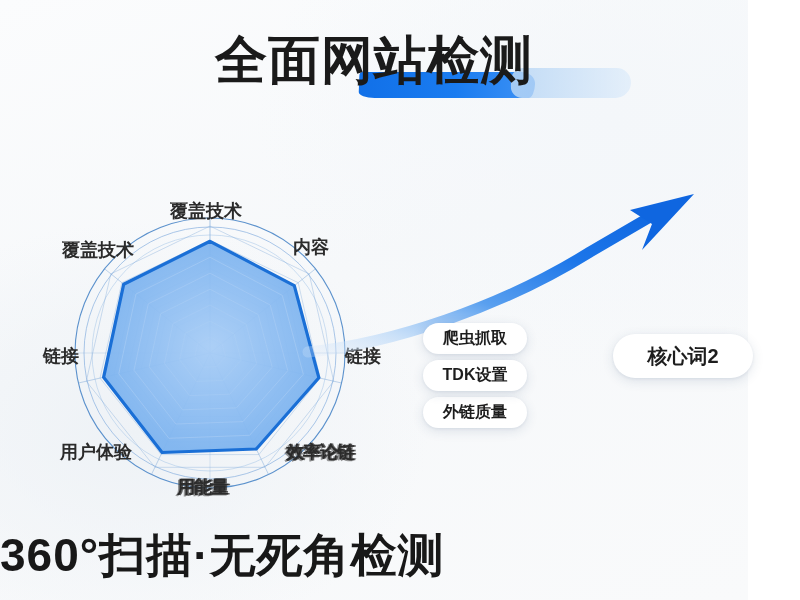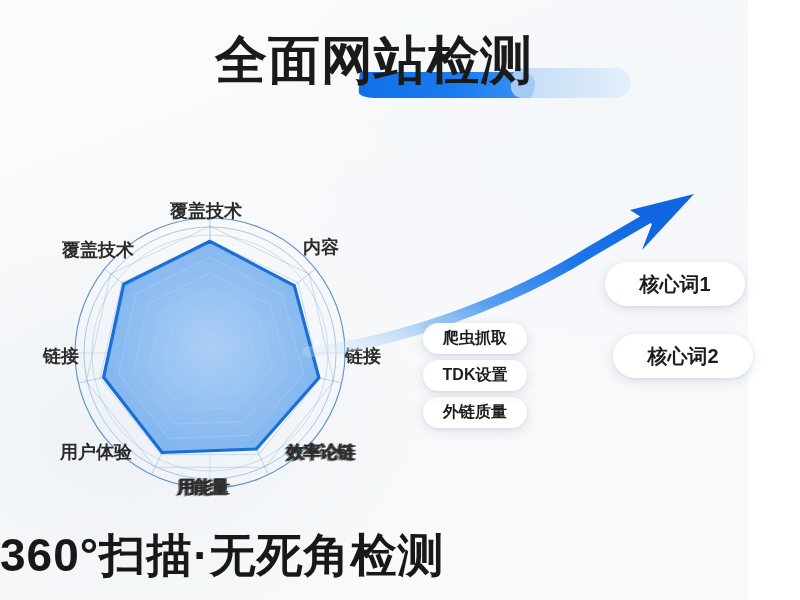--- a/index.html
+++ b/index.html
@@ -163,21 +163,21 @@
           <polygon points="170.0,121.1 194.1,133.8 201.1,160.1 183.2,180.4 156.3,181.4 139.6,159.9 145.3,133.3" opacity="0.45"></polygon>
           <polygon points="170.0,105.1 206.1,124.2 216.7,163.6 189.8,194.2 149.5,195.6 124.4,163.4 133.0,123.5" opacity="0.55"></polygon>
           <polygon points="170.0,89.2 218.2,114.6 232.2,167.2 196.4,207.9 142.6,209.8 109.2,166.9 120.7,113.7" opacity="0.65"></polygon>
           <polygon points="170.0,73.2 230.2,105.0 247.8,170.7 203.0,221.6 135.8,224.0 94.0,170.3 108.3,103.8" opacity="0.75"></polygon>
           <polygon points="170.0,57.3 242.3,95.4 263.3,174.3 209.6,235.3 128.9,238.3 78.8,173.8 96.0,94.0" opacity="0.85"></polygon>
         </g>
     </svg>
 
     
     <div class="radar-label" style="left:130px;top:-1px;">覆盖技术</div>
-    <div class="radar-label" style="left:263px;top:35px;">内容</div>
+    <div class="radar-label" style="left:253px;top:35px;">内容</div>
     <div class="radar-label" style="left:305px;top:144px;">链接</div>
     <div class="radar-label glitch" style="left:246px;top:240px;">效率论链</div>
     <div class="radar-label glitch" style="left:137px;top:275px;">用能量</div>
     <div class="radar-label" style="left:20px;top:240px;">用户体验</div>
     <div class="radar-label" style="left:22px;top:38px;">覆盖技术</div>
     <div class="radar-label" style="left:3px;top:144px;">链接</div>
   </div>
 
   <svg id="arrow" viewBox="0 0 430 190">
     <defs>
@@ -196,22 +196,19 @@
   <div class="pill small" id="pill-crawler">
     <span>爬虫抓取</span>
   </div>
   <div class="pill small" id="pill-outlink">
     <span>外链质量</span>
   </div>
   <div class="pill small" id="pill-tdk">
     <span>TDK设置</span>
   </div>
 
-  <div class="pill big" id="pill-kw1">
-    <span>核心词1</span>
-  </div>
   <div class="pill big" id="pill-kw2">
     <span>核心词2</span>
   </div>
 
   <div class="bottom-title">360°扫描·无死角检测</div>
 
 </div>
 
 </body></html>

